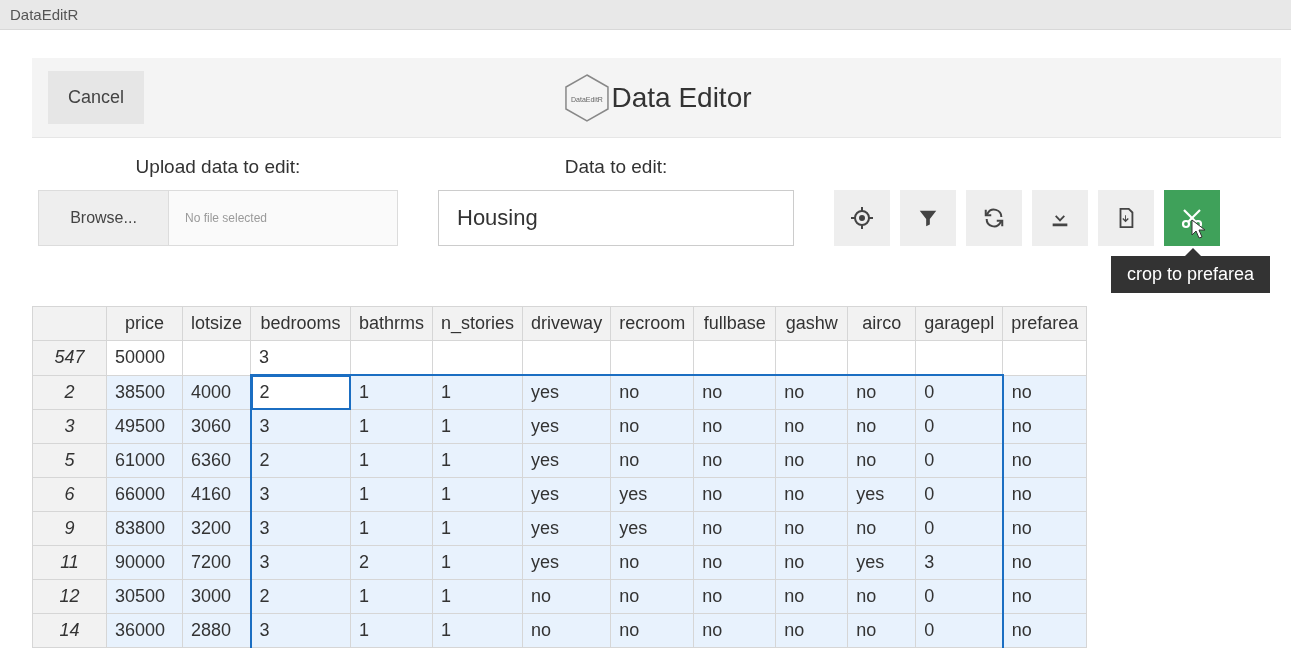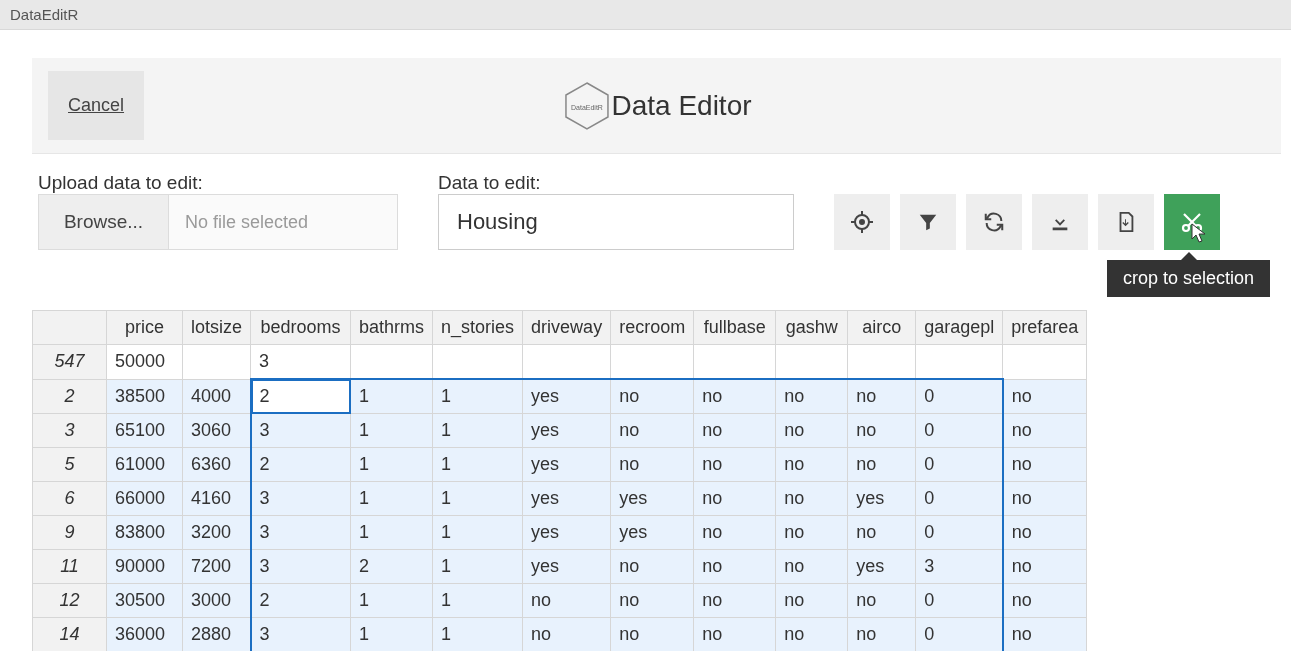--- a/index.html
+++ b/index.html
@@ -24,25 +24,24 @@
     display: flex;
     align-items: center;
     background: #f4f4f4;
     border-bottom: 1px solid #e6e6e6;
     padding: 13px 16px;
     position: relative;
   }
   .btn-cancel {
     background: #e6e6e6;
     border: none;
-    padding: 24px 20px;
+    padding: 16px 20px;
     font-size: 18px;
     color: #444;
     cursor: pointer;
-    text-decoration: underline;
   }
   .header-center {
     position: absolute;
     left: 50%;
     transform: translateX(-50%);
     display: flex;
     align-items: center;
   }
   .logo-hex {
     width: 50px; height: 50px;
@@ -67,46 +66,47 @@
     padding: 18px 6px 0 6px;
     gap: 40px;
   }
   .control-block {
     display: flex;
     flex-direction: column;
   }
   .control-label {
     font-size: 19px;
     color: #333;
-    margin-bottom: 0;
+    margin-bottom: 12px;
+    text-align: center;
   }
   .file-input {
     display: flex;
     width: 360px;
     height: 56px;
     background: #fafafa;
     border: 1px solid #dcdcdc;
   }
   .browse-btn {
     flex: 0 0 130px;
     display: flex;
     align-items: center;
     justify-content: center;
-    font-size: 19px;
+    font-size: 16px;
     color: #444;
     background: #eeeeee;
     border-right: 1px solid #dcdcdc;
     cursor: pointer;
   }
   .file-placeholder {
     flex: 1;
     display: flex;
     align-items: center;
     padding-left: 16px;
-    font-size: 18px;
+    font-size: 12px;
     color: #9a9a9a;
   }
   .data-input {
     width: 356px;
     height: 56px;
     border: 1px solid #cccccc;
     padding: 0 18px;
     font-size: 22px;
     color: #333;
     outline: none;
@@ -296,21 +296,21 @@
               <circle cx="18" cy="18" r="3"></circle>
             <line x1="8" y1="16" x2="20" y2="4"></line>
               <line x1="16" y1="16" x2="4" y2="4"></line>
           </svg>
         </span>
         <span style="position:absolute; left:26px; top:28px;">
           <svg width="18" height="22" viewBox="0 0 18 22">
             <path d="M2 2 L2 17 L6 13 L9 20 L12 19 L9 12 L15 12 Z" fill="#fff" stroke="#333" stroke-width="1"></path>
           </svg>
         </span>
-        <div class="tooltip">crop to selection</div>
+        <div class="tooltip">crop to prefarea</div>
       </button>
     </div>
   </div>
 
   <div class="table-wrap">
     <table class="data">
       <thead>
         <tr id="header-row">
             <th class="c-row"></th>
             <th class="c-price">price</th>
@@ -353,21 +353,21 @@
             <td class="in-sel">yes</td>
             <td class="in-sel">no</td>
             <td class="in-sel">no</td>
             <td class="in-sel">no</td>
             <td class="in-sel">no</td>
             <td class="col-sel-right in-sel">0</td>
             <td>no</td>
           </tr>
           <tr class="sel">
             <td class="rownum">3</td>
-            <td>65100</td>
+            <td>49500</td>
             <td>3060</td>
             <td class="col-sel-left in-sel">3</td>
             <td class="in-sel">1</td>
             <td class="in-sel">1</td>
             <td class="in-sel">yes</td>
             <td class="in-sel">no</td>
             <td class="in-sel">no</td>
             <td class="in-sel">no</td>
             <td class="in-sel">no</td>
             <td class="col-sel-right in-sel">0</td>

